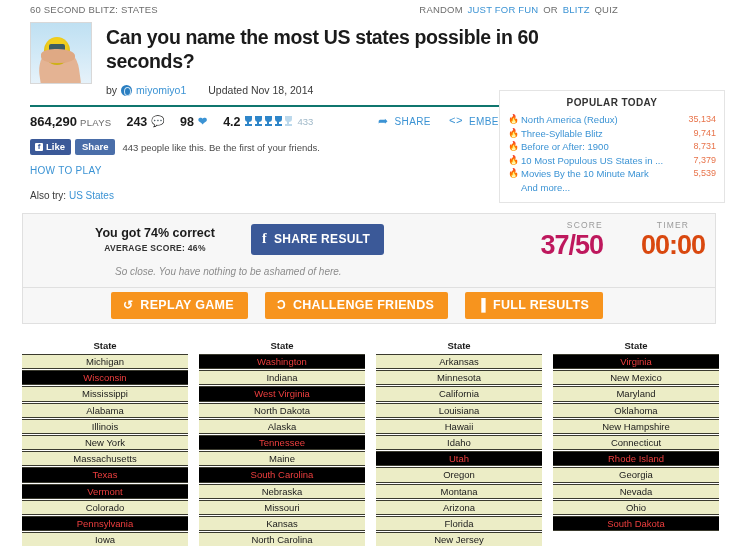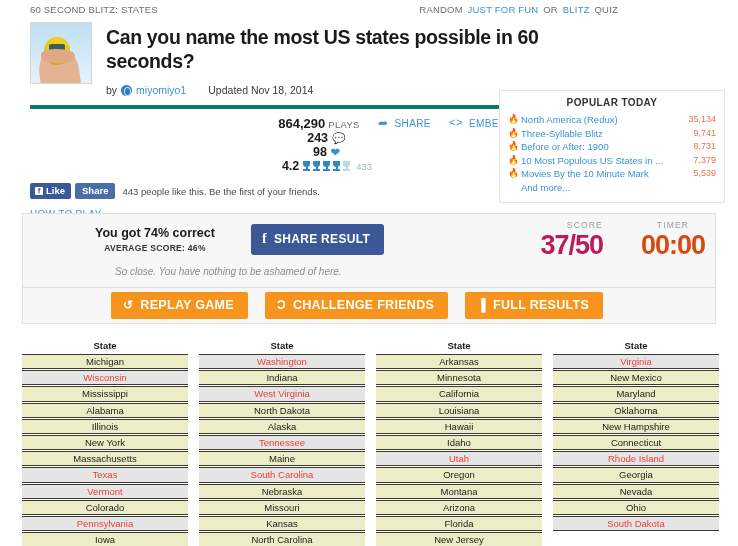--- a/index.html
+++ b/index.html
@@ -63,23 +63,23 @@
   }
   .byline .avatar::after {
     content: ""; position: absolute; left: 3px; top: 2px;
     width: 5px; height: 7px; border: 1px solid #cfe4f3; border-radius: 50%;
   }
   .byline a { color: #3b93d4; text-decoration: none; }
   .byline .upd { margin-left: 22px; color: #3a3a3a; }
 
   
   .statsrow {
-    border-top: 4px solid #0f766e;
+    border-top: 2px solid #0f766e;
     margin: 9px 22px 0 22px; padding-top: 7px;
-    display: flex; align-items: center; position: relative; flex-direction: column;
+    display: flex; align-items: center; position: relative;
   }
   .plays { font-size: 13px; font-weight: bold; color: #1b1b1b; }
   .plays .lbl { font-size: 9.5px; font-weight: normal; color: #6a6a6a; letter-spacing: .3px; margin-left: 3px; }
   .metric { margin-left: 15px; font-size: 12.5px; font-weight: bold; color: #1b1b1b; display: flex; align-items: center; }
   .metric .gi { margin-left: 4px; color: #3b93d4; font-size: 11px; line-height: 1; }
   .rating { margin-left: 16px; display: flex; align-items: center; font-size: 12.5px; font-weight: bold; color: #1b1b1b; }
   .trophies { display: flex; margin-left: 3px; }
   .trophy { width: 9px; height: 11px; margin-right: 1px; position: relative; }
   .trophy .cup { position: absolute; left: 1px; top: 0; width: 7px; height: 6px; background: #2f86c9; border-radius: 0 0 50% 50%; }
   .trophy .stem { position: absolute; left: 3.5px; top: 5px; width: 2px; height: 3px; background: #2f86c9; }
@@ -160,21 +160,21 @@
   
   .tablearea { position: absolute; left: 22px; top: 340px; width: 700px; display: flex; gap: 11px; }
   .tcol { width: 166px; }
   .thead { text-align: center; font-size: 9.5px; font-weight: bold; color: #1b1b1b; padding-bottom: 3px; }
   .trow {
     text-align: center; font-size: 9.5px; line-height: 13.2px;
     border-top: 1px solid #3a3a2e; border-bottom: 1px solid #3a3a2e;
     margin-bottom: 1px;
   }
   .trow.hit { background: #ecedc6; color: #1b1b1b; }
-  .trow.miss { background: #e5e5e5; color: #ed3e3e; }
+  .trow.miss { background: #000000; color: #ed3e3e; }
 </style>
 </head>
 <body>
 
 <div class="page">
 
   <div class="topbar">
     <div class="breadcrumb">60 SECOND BLITZ: STATES</div>
     <div class="topright">
       <span>RANDOM</span>

